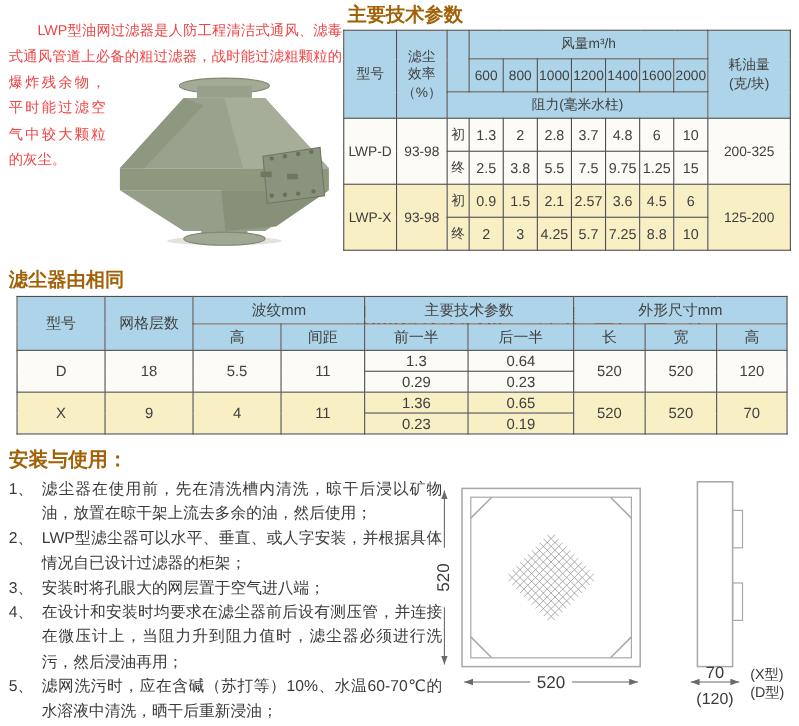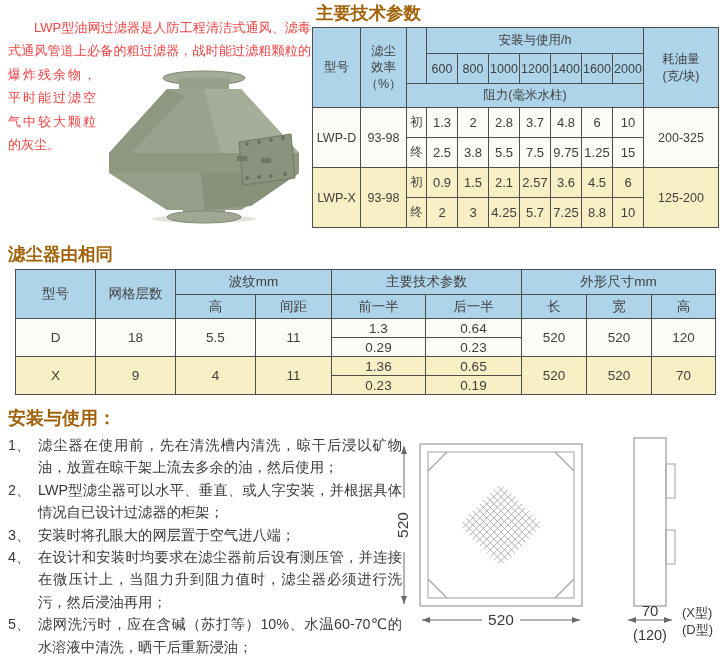--- a/index.html
+++ b/index.html
@@ -94,21 +94,21 @@
     </colgroup>
     <tbody>
         <tr class="h26">
       <td class="hd" rowspan="3">型号</td>
       <td class="hd vlines" rowspan="3">
         <span>滤尘</span>
         <span>效率</span>
         <span>（%）</span>
       </td>
       <td class="hd" rowspan="2"></td>
-      <td class="hd" colspan="7">安装与使用/h</td>
+      <td class="hd" colspan="7">风量m³/h</td>
       <td class="hd vlines" rowspan="3">
         <span>耗油量</span>
         <span>(克/块)</span>
       </td>
     </tr>
     <tr class="h30">
       <td class="hd">600</td>
       <td class="hd">800</td>
       <td class="hd">1000</td>
       <td class="hd">1200</td>

